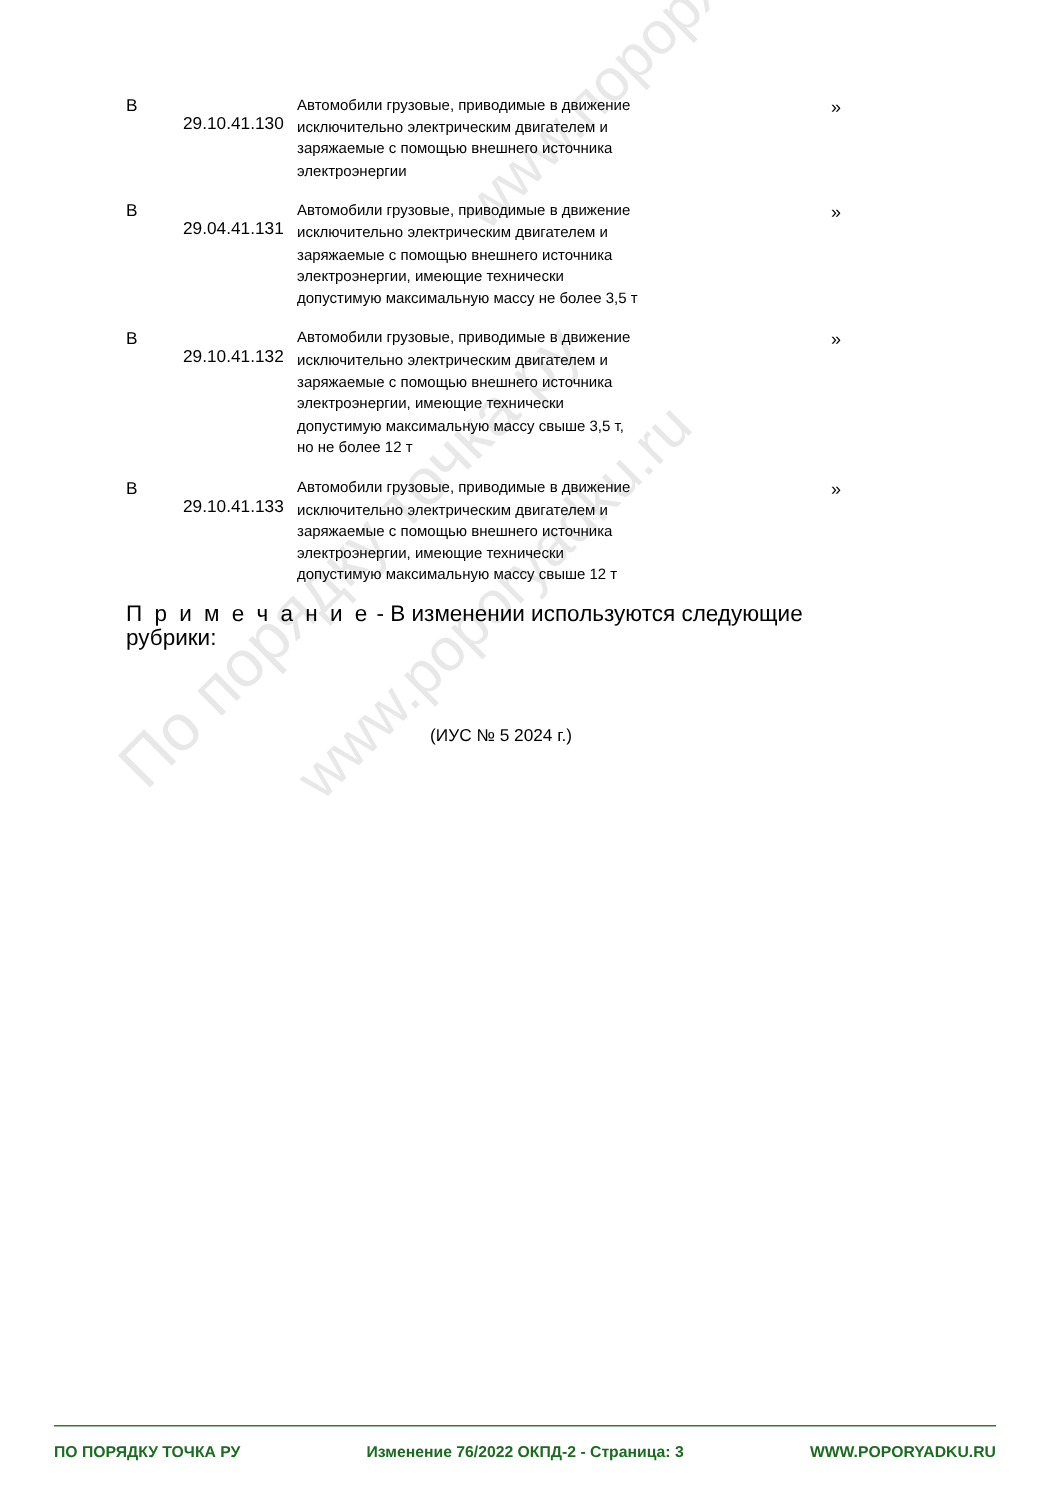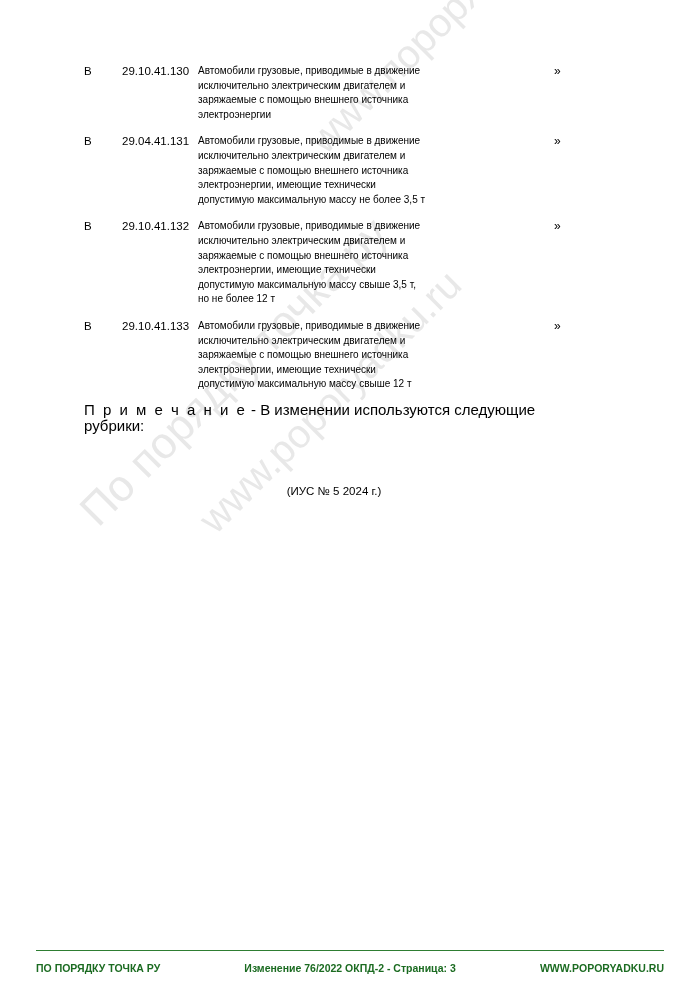--- a/index.html
+++ b/index.html
@@ -77,20 +77,21 @@
     font-size: 11.5px;
     line-height: 14.5px;
     padding-top: 2px;
   }
   .col-code {
     width: 76px;
     flex: 0 0 76px;
     font-size: 11.5px;
     line-height: 14.5px;
     padding-top: 2px;
+    margin-top: 12px;
   }
   .col-name {
     flex: 1 1 auto;
     font-size: 10px;
     line-height: 14.6px;
     padding-top: 2px;
     padding-right: 10px;
     white-space: pre-line;
   }
   .col-end {

